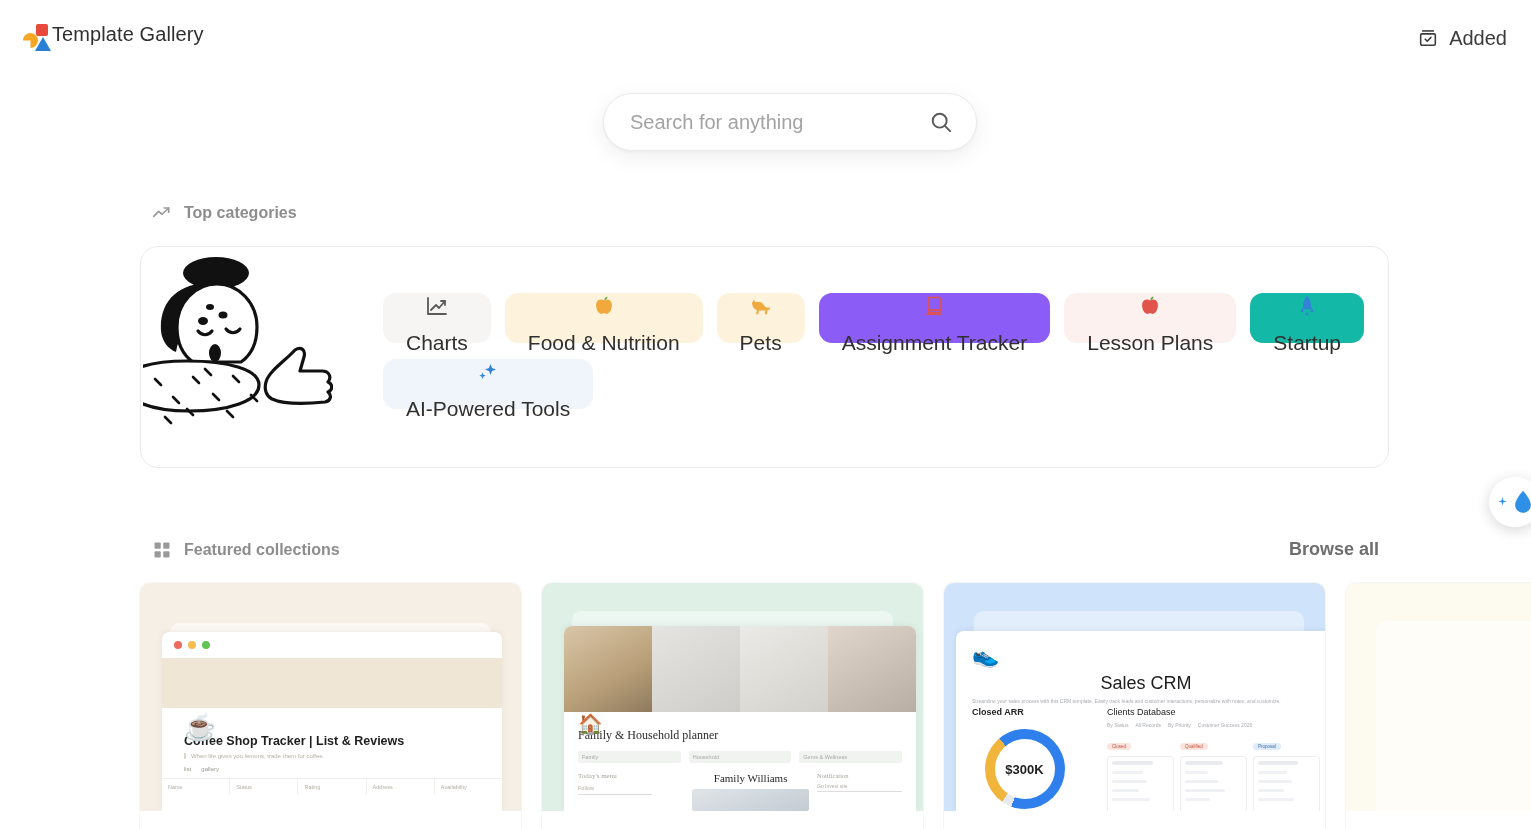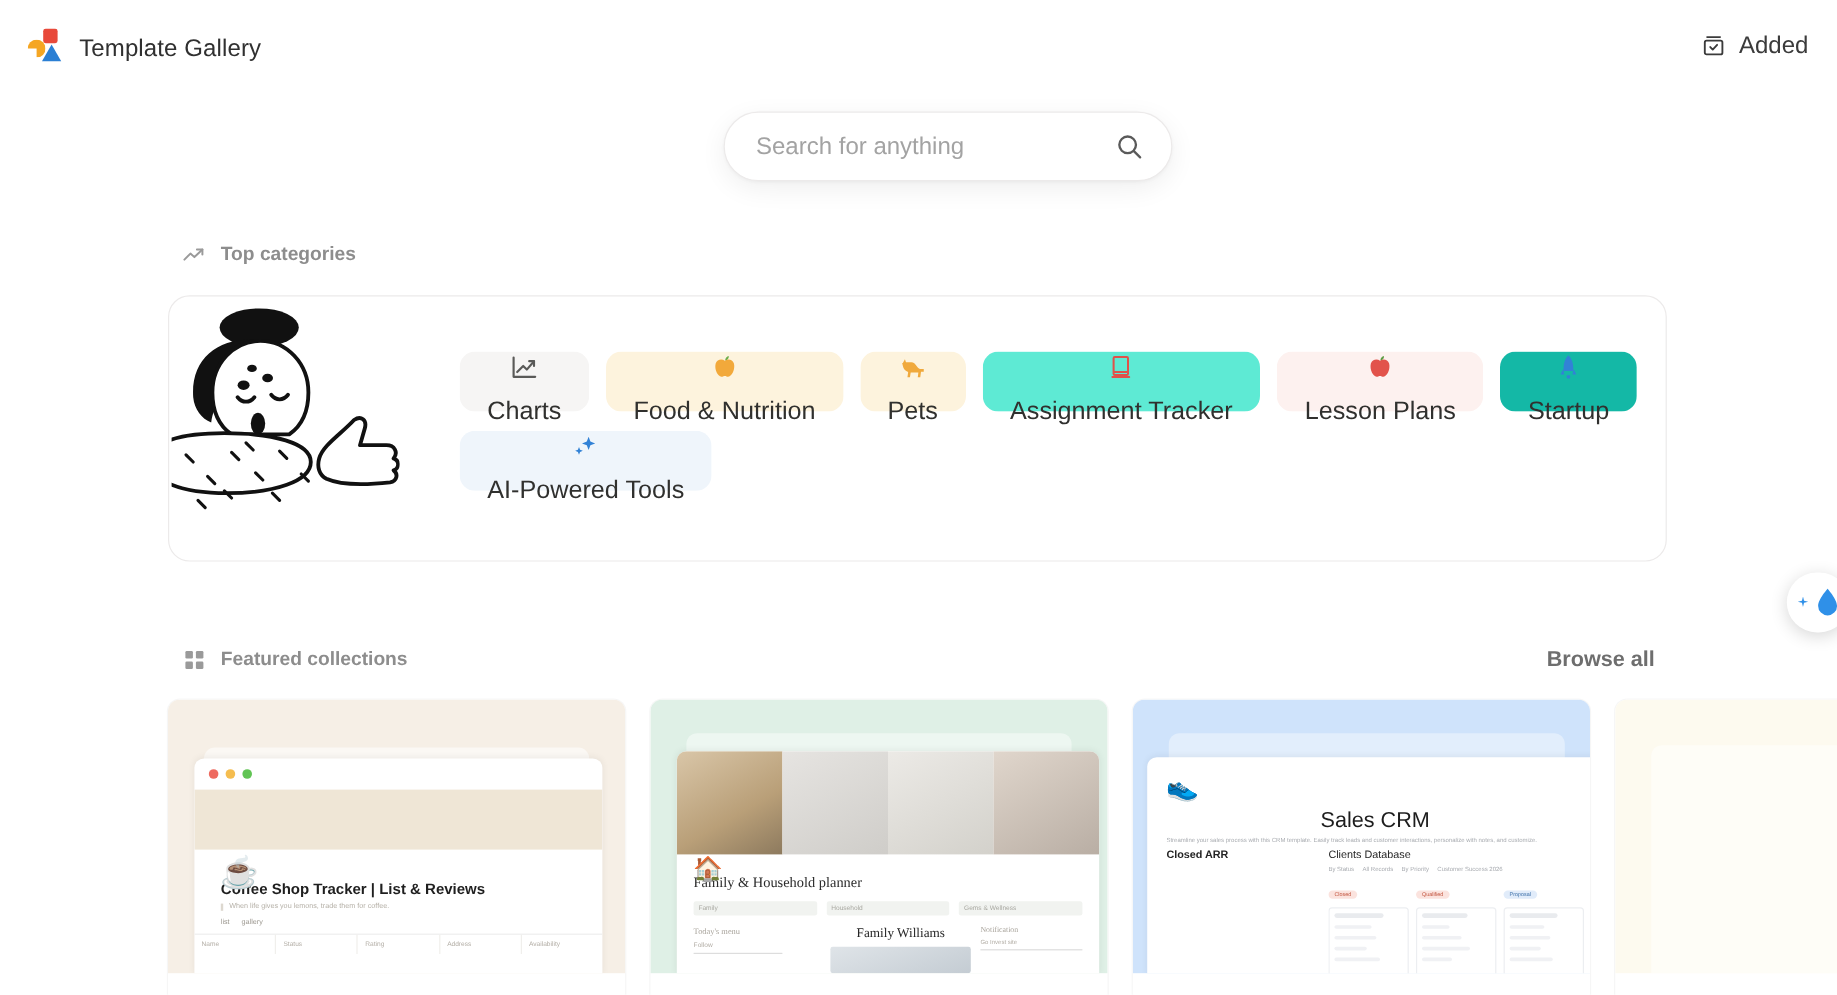--- a/index.html
+++ b/index.html
@@ -15,21 +15,21 @@
   .topbar {
     height: 76px;
     display: flex;
     align-items: center;
     justify-content: space-between;
     padding: 0 24px 0 22px;
     position: relative;
     z-index: 40;
     background: #fff;
   }
-  .brand { display: flex; align-items: flex-end; gap: 14px; }
+  .brand { display: flex; align-items: flex-start; }
   .logo { width: 30px; height: 30px; position: relative; }
   .logo .sq {
     position: absolute; left: 14px; top: 1px;
     width: 12px; height: 12px; background: #e8493a; border-radius: 2px;
   }
   .logo .pie {
     position: absolute; left: 1px; top: 10px;
     width: 15px; height: 15px; background: #f5a623;
     border-radius: 50%;
     clip-path: polygon(0 0, 100% 0, 100% 100%, 50% 100%, 50% 50%, 0 50%);
@@ -275,21 +275,21 @@
         <span>Food &amp; Nutrition</span>
       </div>
 
       <div class="chip" style="background:#fdf3dd">
         <svg class="cico" viewBox="0 0 24 24">
           <path d="M3.4 8.6l1.7-3.3.9 2.6h4.6c1.6 0 2.6 1 3.4 2l2 2.5c.6.8 1.6 1.1 2.6 1.1h2.2v2.2h-2.3l-.6 4.6h-2.1l.5-3.8H9.9l-.6 3.8H7.2l.6-4.2c-2.3-.7-4-2.6-4.4-5l-.6-2.5z" fill="#f0a93c"></path>
         </svg>
         <span>Pets</span>
       </div>
 
-      <div class="chip" style="background:#5eead4">
+      <div class="chip" style="background:#8b5cf6">
         <svg class="cico" viewBox="0 0 24 24" fill="none" stroke="#e0524a" stroke-width="1.7" stroke-linejoin="round">
           <rect x="6" y="3.5" width="12" height="15" rx="1"></rect>
           <line x1="6" y1="16" x2="18" y2="16"></line>
           <line x1="5" y1="20.2" x2="19" y2="20.2" stroke-linecap="round"></line>
         </svg>
         <span>Assignment Tracker</span>
       </div>
 
       <div class="chip" style="background:#fdf1ef">
         <svg class="cico" viewBox="0 0 24 24">
@@ -412,20 +412,25 @@
       <div class="card-thumb" style="background:#cfe3fb">
         <div class="mock-layer" style="left:30px;top:28px;width:330px;height:200px;background:rgba(255,255,255,.4)"></div>
         <div class="mock-win" style="left:12px;top:48px;width:380px;height:182px;">
           <div style="padding:14px 16px;">
             <div style="font-size:22px;line-height:1">👟</div>
             <div style="margin-top:6px;font-size:18px;font-weight:400;color:#1d1d1d;text-align:center;">Sales CRM</div>
             <div style="margin-top:4px;font-size:5px;color:#a9acb1;white-space:nowrap;overflow:hidden">Streamline your sales process with this CRM template. Easily track leads and customer interactions, personalize with notes, and customize.</div>
             <div style="display:flex;gap:30px;margin-top:3px">
               <div style="width:105px">
                 <div style="font-size:9px;font-weight:700;color:#242424">Closed ARR</div>
+                <div style="margin-top:12px;display:flex;justify-content:center">
+                  <div class="donut">
+                    <span>$300K</span>
+                  </div>
+                </div>
               </div>
               <div style="flex:1;overflow:hidden">
                 <div style="font-size:9px;font-weight:400;color:#242424">Clients Database</div>
                 <div style="display:flex;gap:7px;margin-top:5px;font-size:5px;color:#a9acb1;white-space:nowrap">
                   <span>By Status</span>
                   <span>All Records</span>
                   <span>By Priority</span>
                   <span>Customer Success 2026</span>
                 </div>
                 <div style="display:flex;gap:6px;margin-top:6px;">

